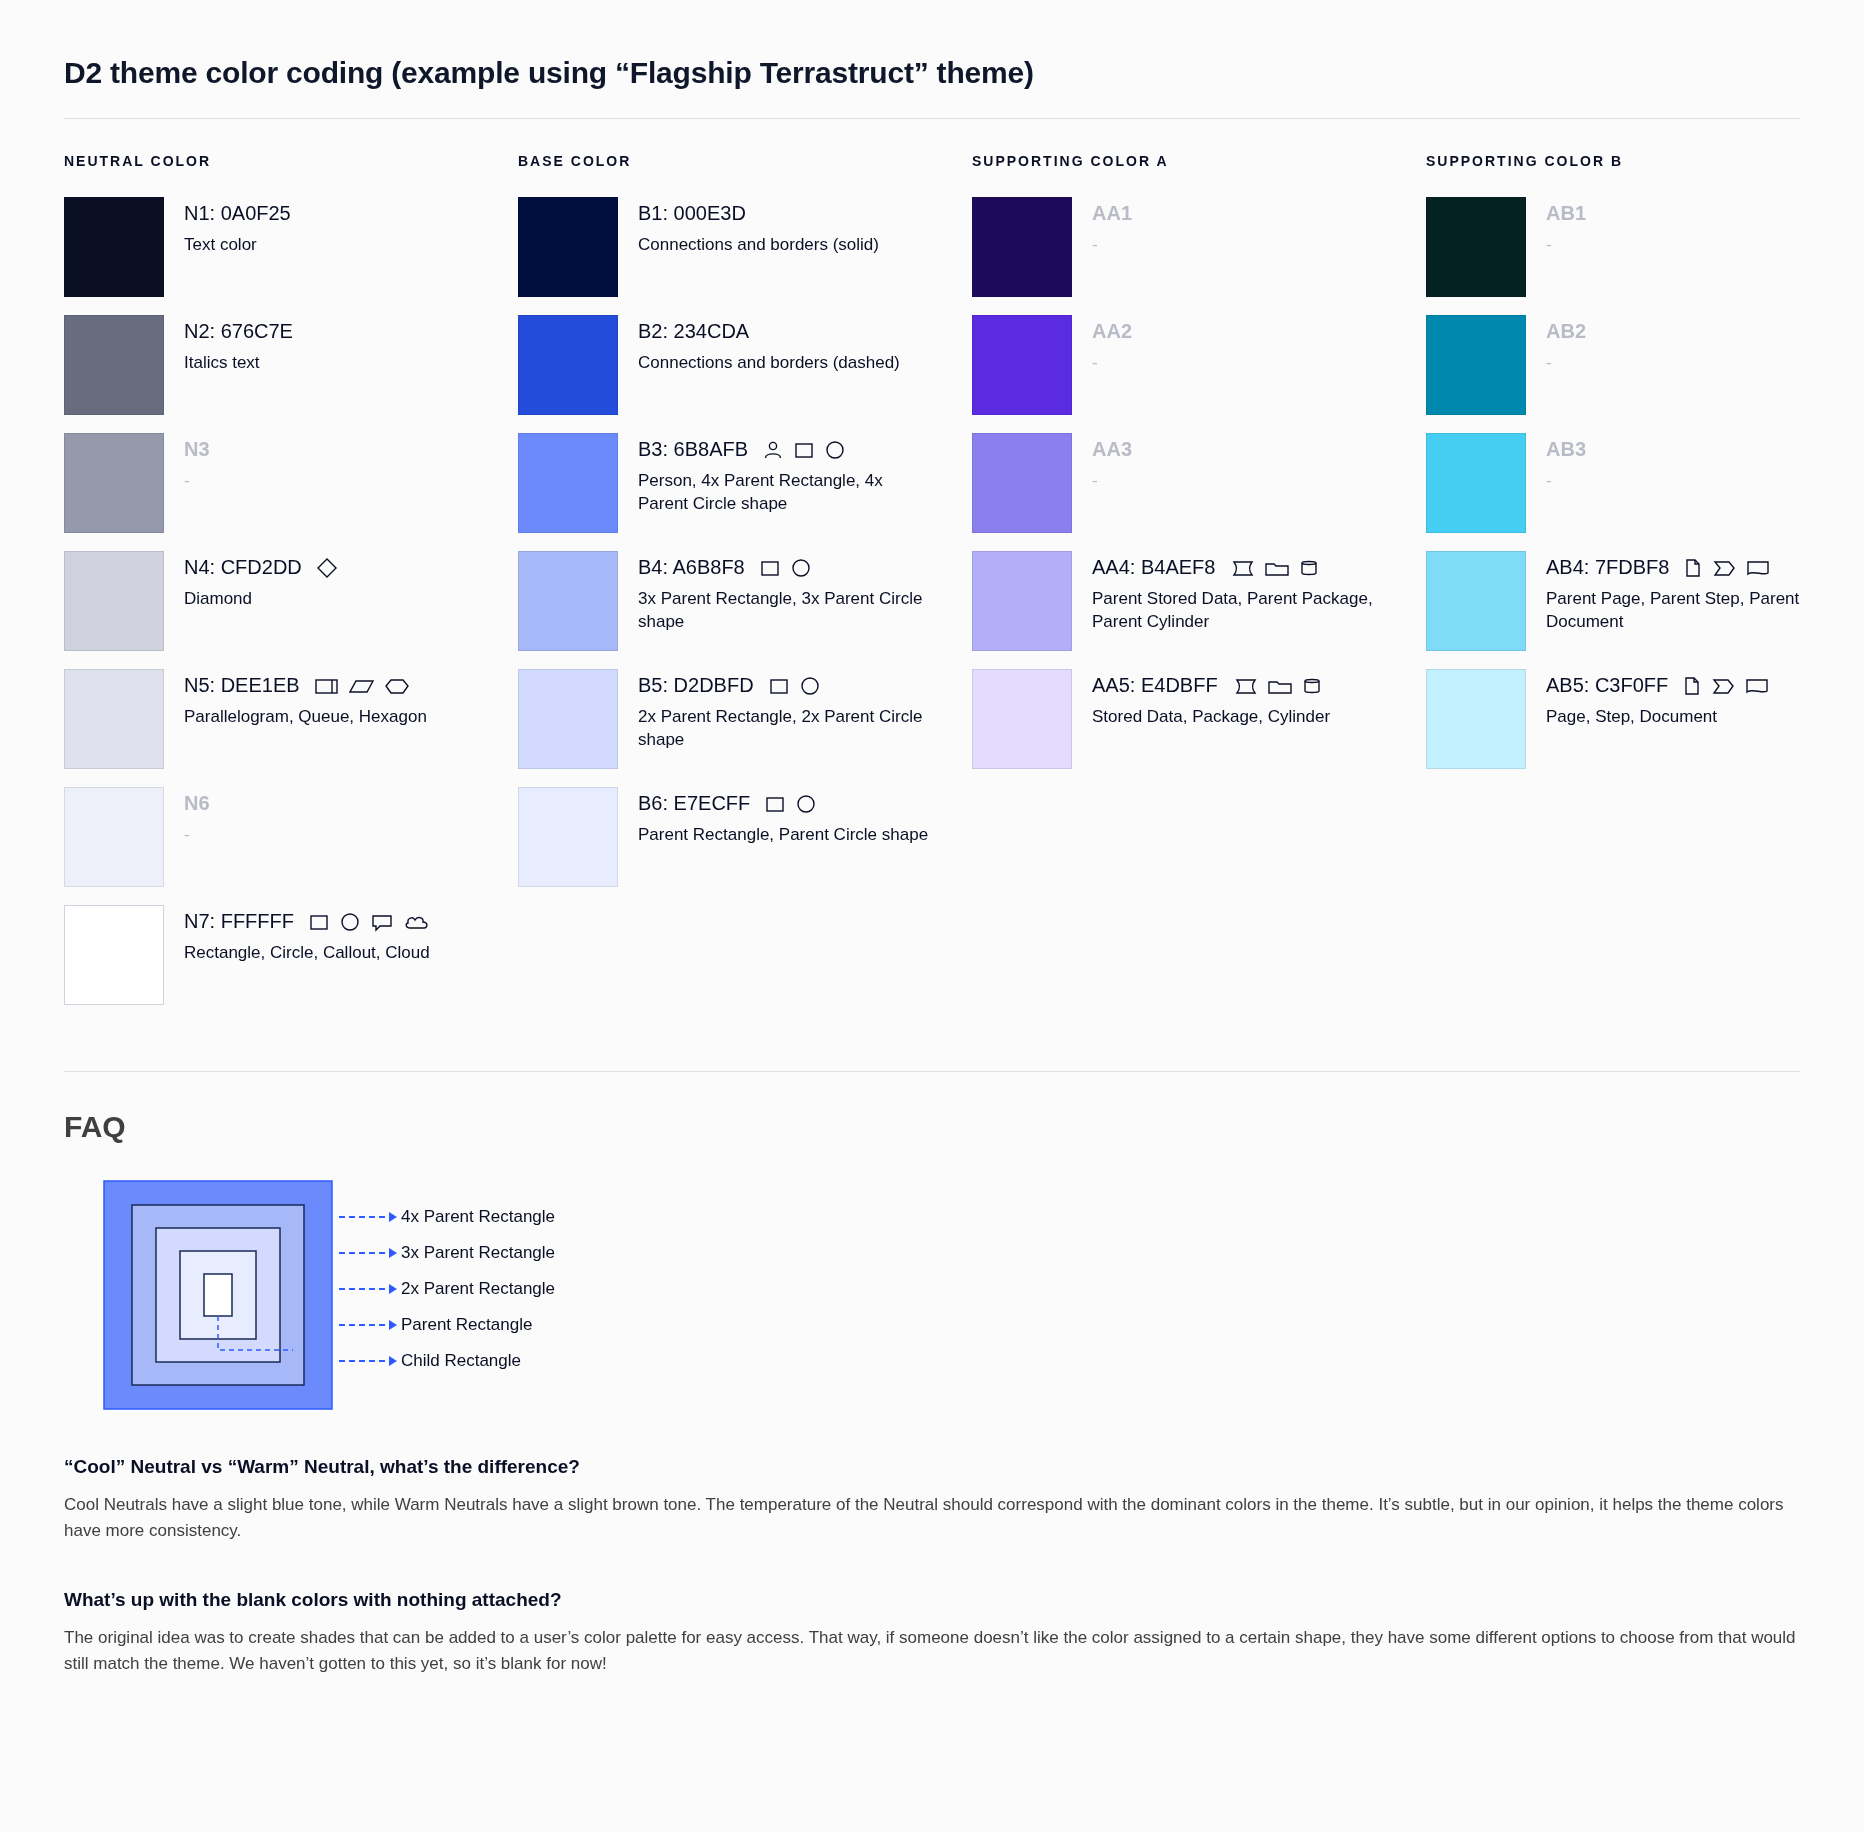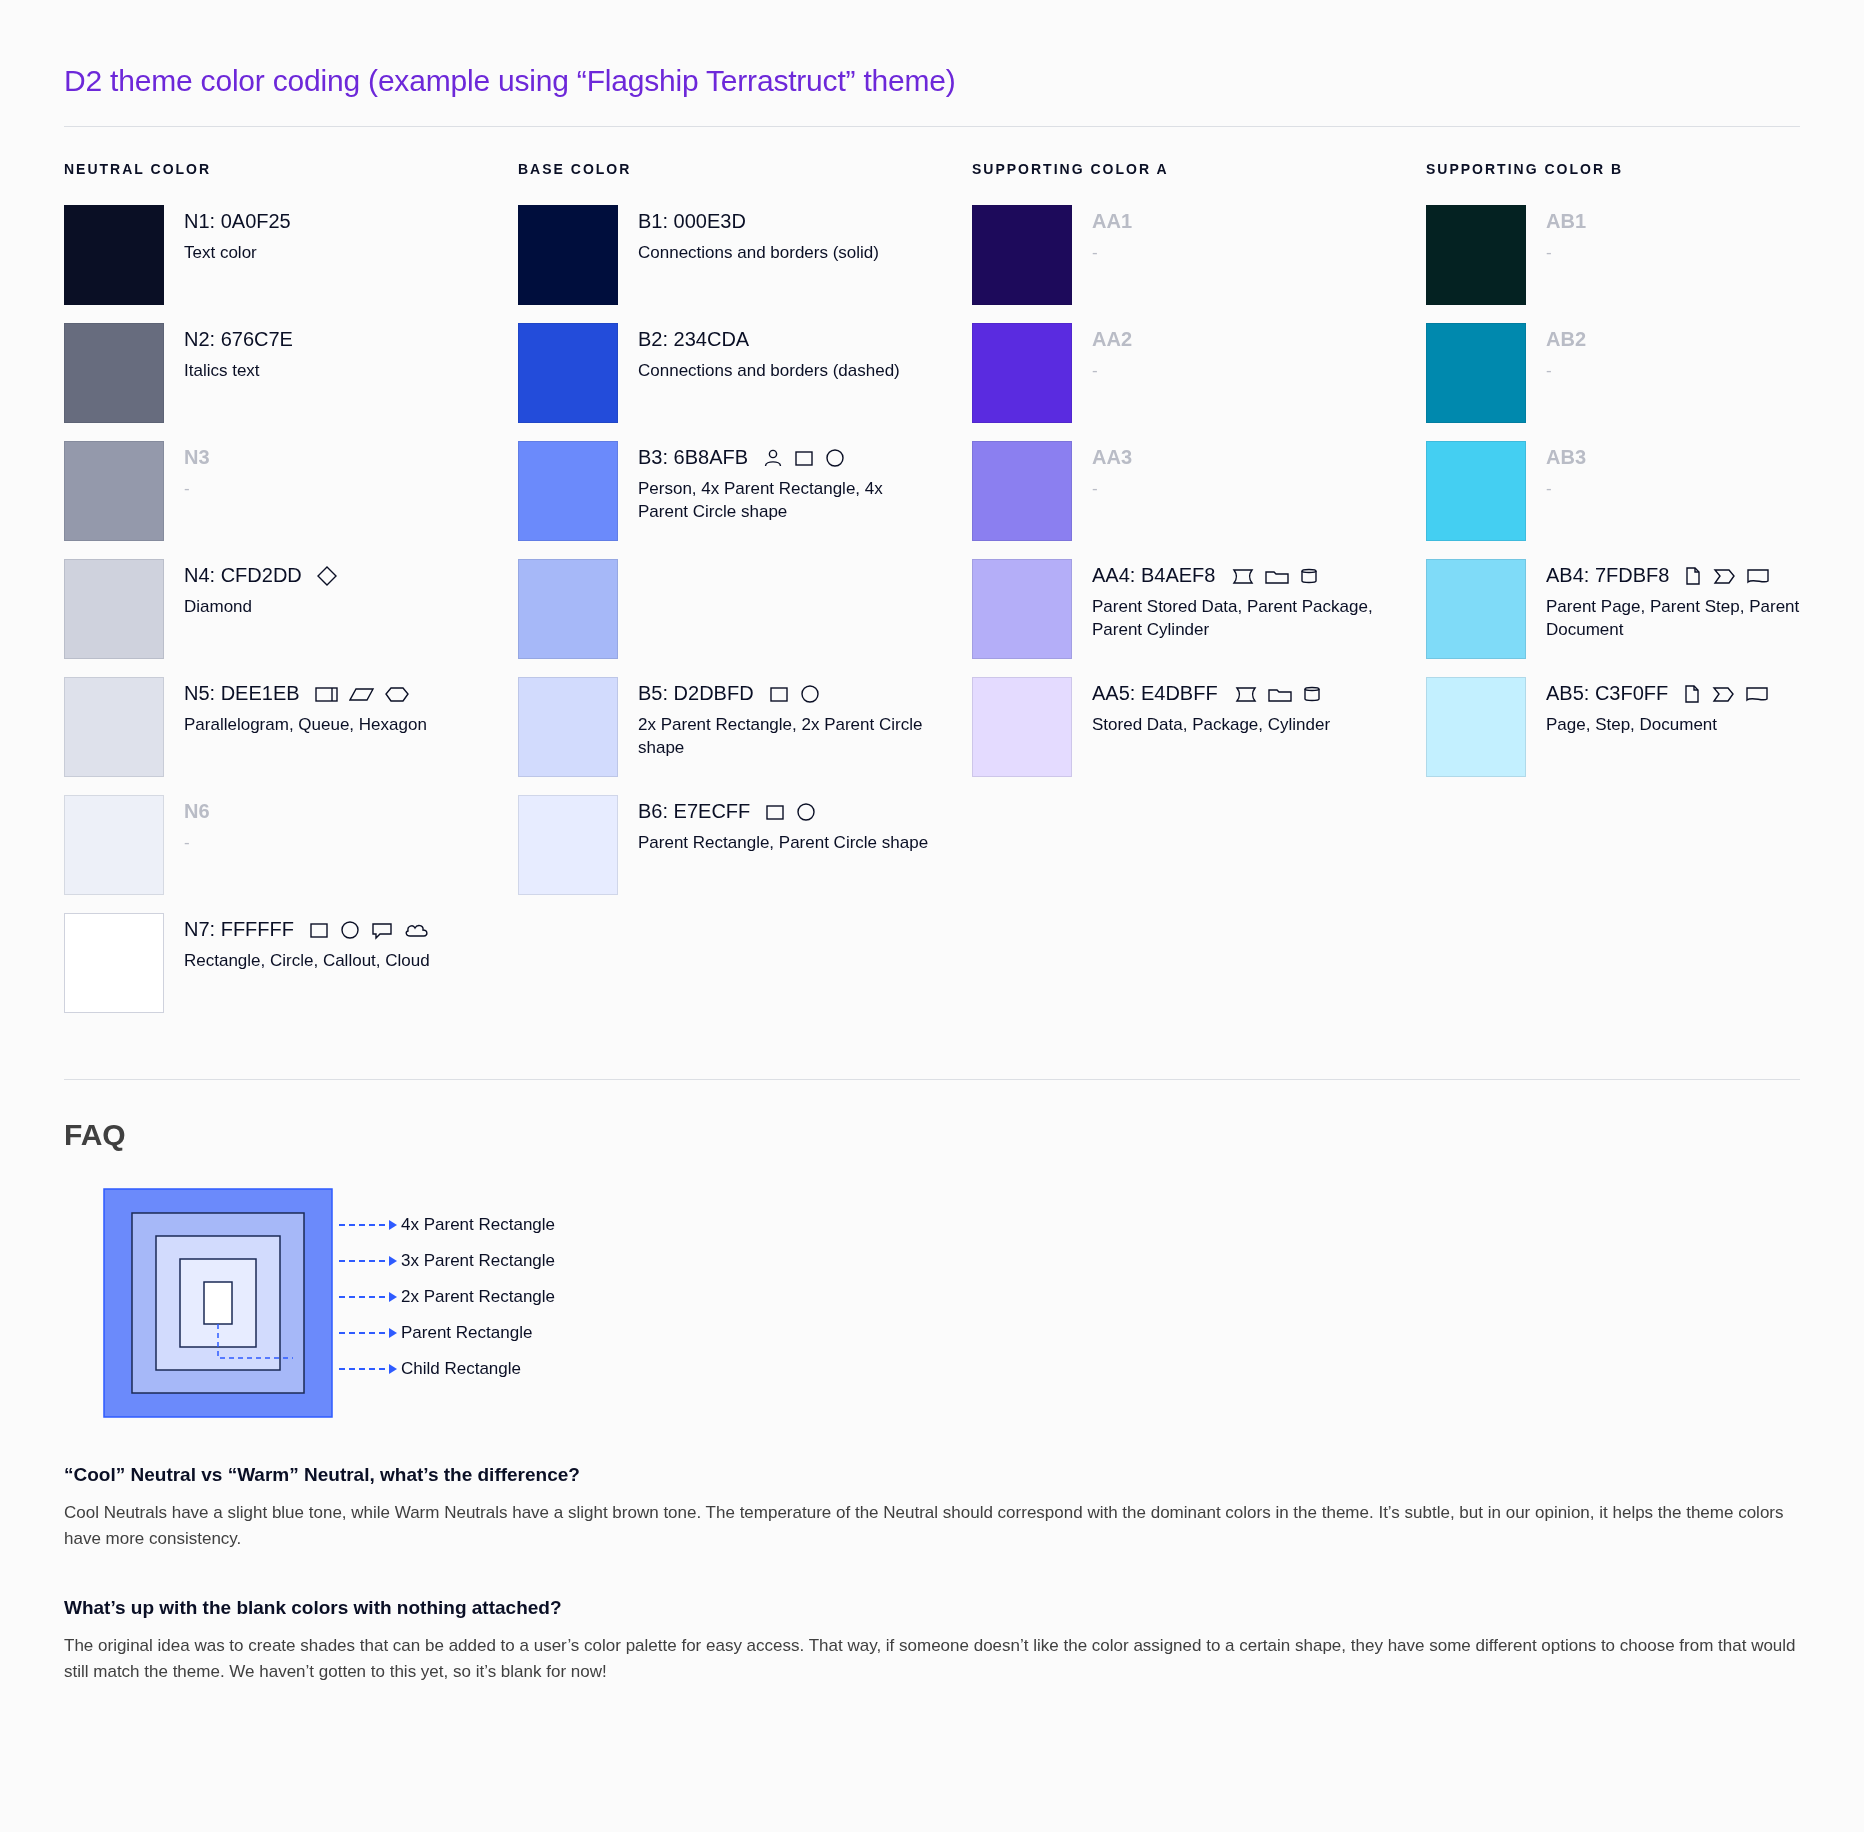--- a/index.html
+++ b/index.html
@@ -10,24 +10,24 @@
     background: #fbfbfb;
     font-family: "Liberation Sans", sans-serif;
     color: #0a0f25;
     -webkit-font-smoothing: antialiased;
   }
   .page {
     padding: 52px 64px 40px 64px;
   }
   h1.title {
     font-size: 30px;
-    font-weight: normal;
+    font-weight: bold;
     letter-spacing: -0.2px;
-    margin: 12px 0 28px 0;
-    color: #6d28d9;
+    margin: 4px 0 28px 0;
+    color: #0f172a;
   }
   .rule {
     height: 1px;
     background: #dcdfe4;
     width: 100%;
     margin: 0;
   }
   .columns {
     display: flex;
     gap: 7px;
@@ -318,20 +318,38 @@
                     <circle cx="11" cy="11" r="8" fill="none" stroke="#0a0f25" stroke-width="1.4"></circle>
                   </svg>
                 </span>
               </span>
             </div>
             <div class="sw-desc">Person, 4x Parent Rectangle, 4x Parent Circle shape</div>
           </div>
         </div>
         <div class="swatch-row">
           <div class="swatch" style="background: rgb(166, 184, 248);"></div>
+          <div class="swatch-text">
+            <div class="sw-name">
+              <span>B4: A6B8F8</span>
+              <span class="shape-icons">
+                <span>
+                  <svg width="22" height="22" viewBox="0 0 22 22">
+                    <rect x="3" y="5" width="16" height="13" fill="none" stroke="#0a0f25" stroke-width="1.4"></rect>
+                  </svg>
+                </span>
+                <span>
+                  <svg width="22" height="22" viewBox="0 0 22 22">
+                    <circle cx="11" cy="11" r="8" fill="none" stroke="#0a0f25" stroke-width="1.4"></circle>
+                  </svg>
+                </span>
+              </span>
+            </div>
+            <div class="sw-desc">3x Parent Rectangle, 3x Parent Circle shape</div>
+          </div>
         </div>
         <div class="swatch-row">
           <div class="swatch" style="background: rgb(210, 219, 253);"></div>
           <div class="swatch-text">
             <div class="sw-name">
               <span>B5: D2DBFD</span>
               <span class="shape-icons">
                 <span>
                   <svg width="22" height="22" viewBox="0 0 22 22">
                     <rect x="3" y="5" width="16" height="13" fill="none" stroke="#0a0f25" stroke-width="1.4"></rect>

